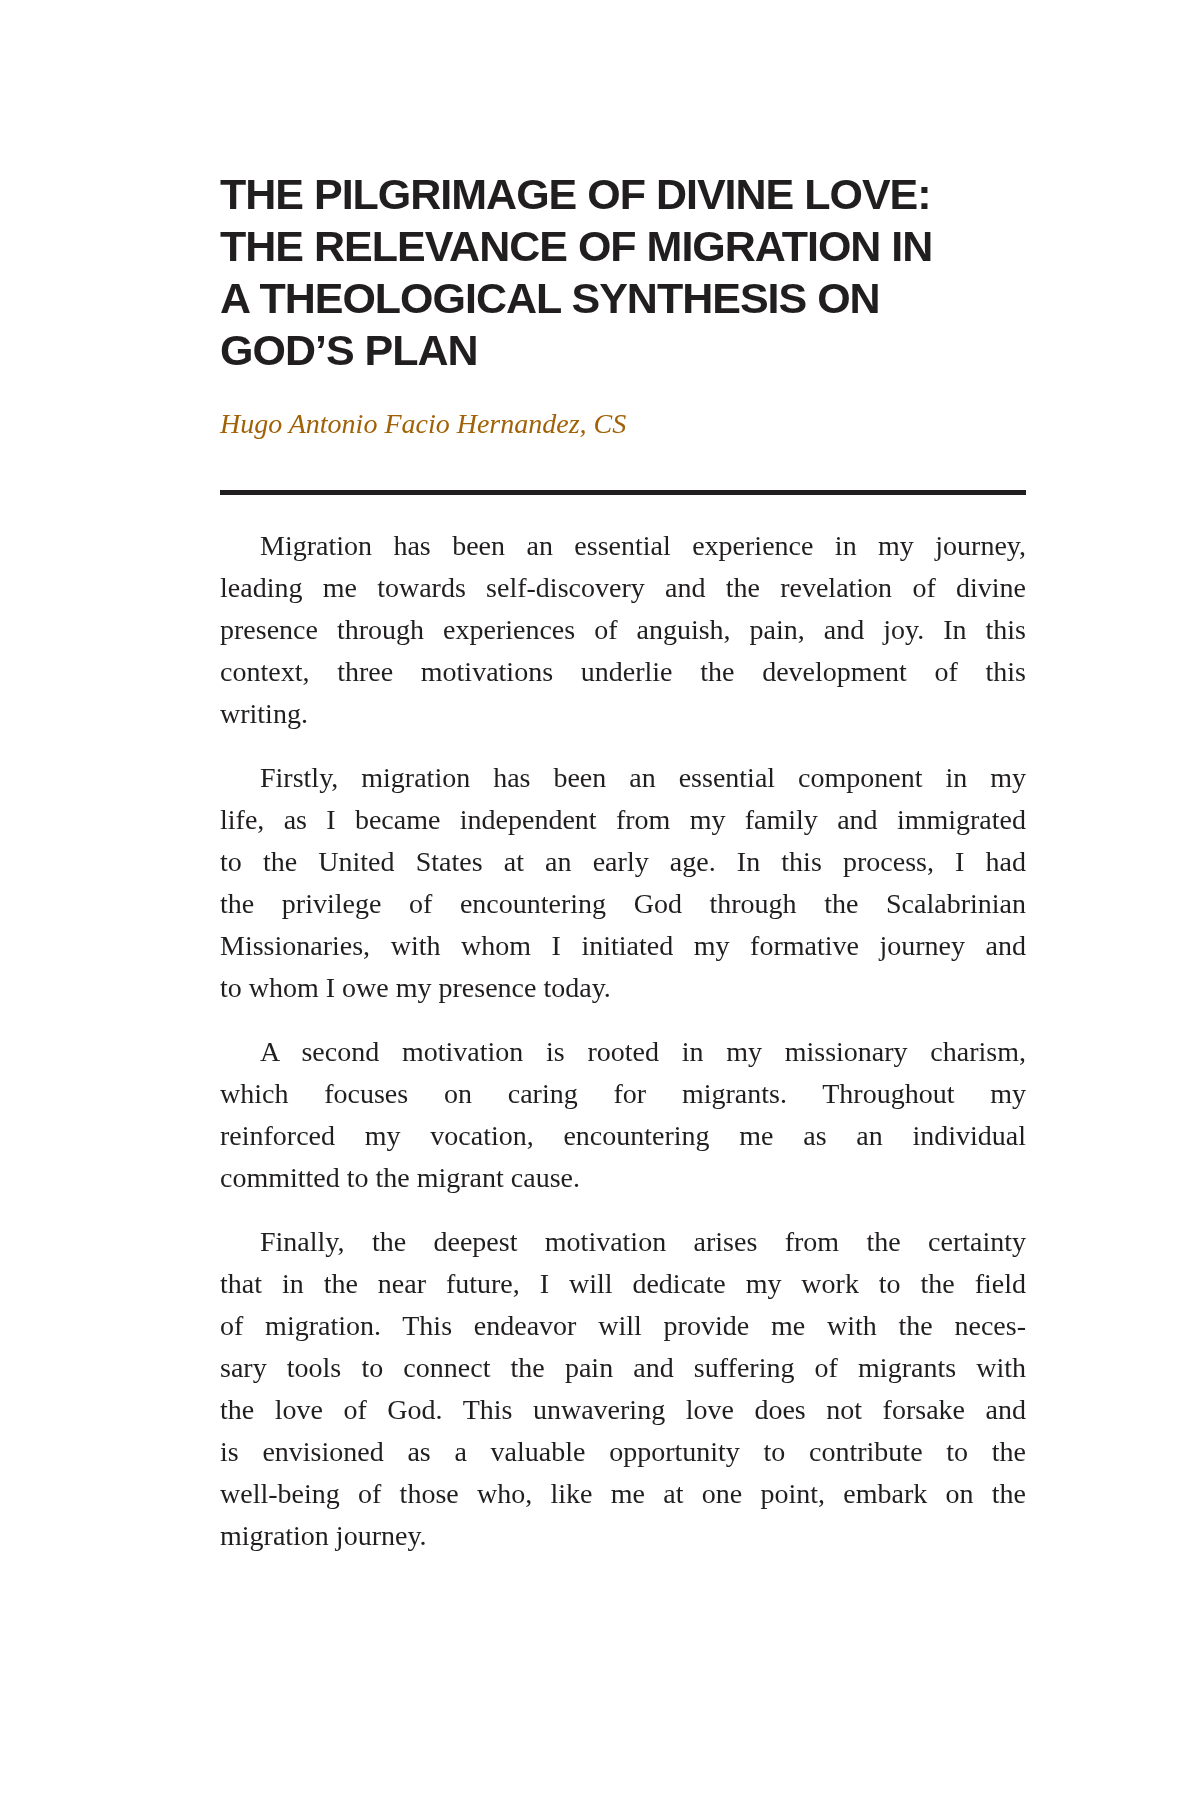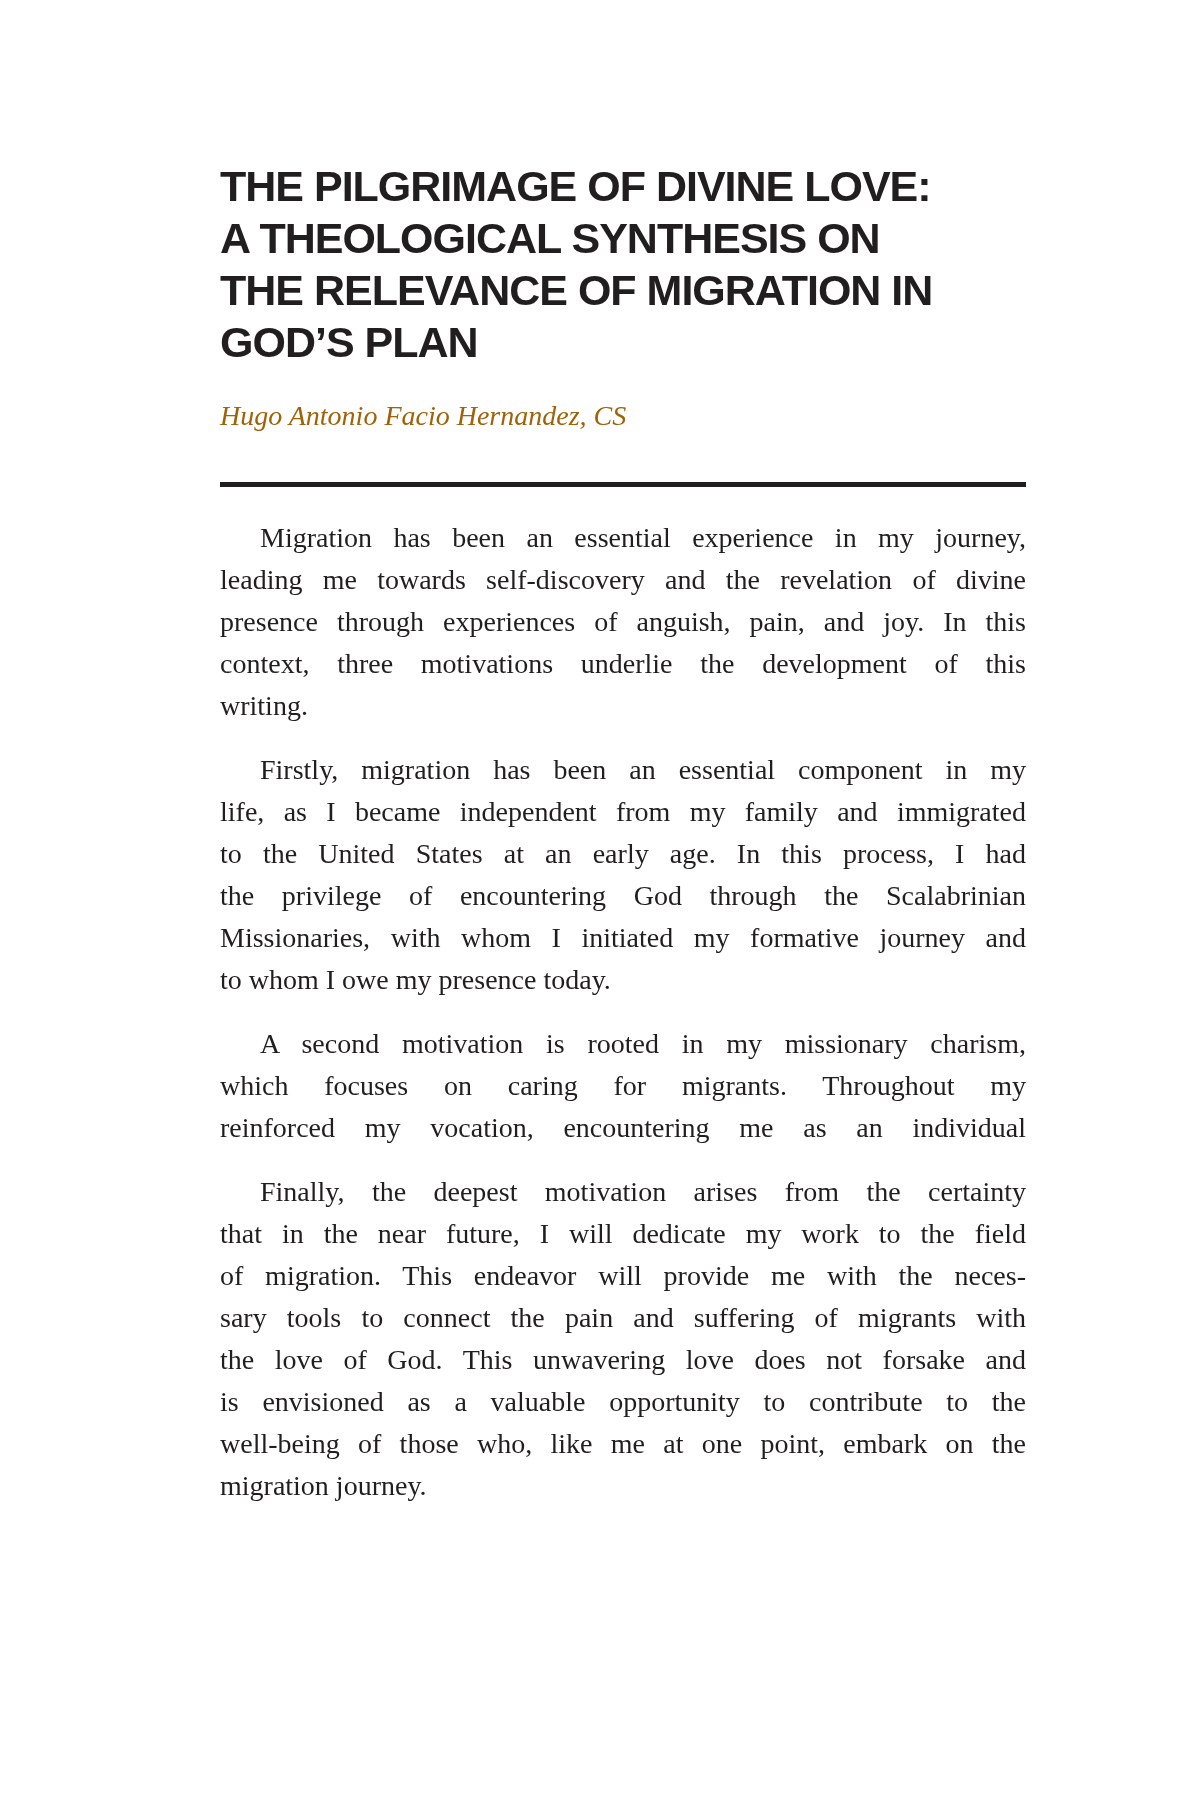--- a/index.html
+++ b/index.html
@@ -13,21 +13,21 @@
   .page {
     position: relative;
     width: 1200px;
     height: 1800px;
     overflow: hidden;
     background: #ffffff;
   }
   .content {
     position: absolute;
     left: 220px;
-    top: 0;
+    top: 8px;
     width: 806px;
   }
   .title {
     margin: 160px 0 0 0;
     font-family: "Liberation Sans", sans-serif;
     font-weight: bold;
     font-size: 43px;
     line-height: 52px;
     letter-spacing: -1px;
     color: #211e1f;
@@ -71,22 +71,22 @@
   }
 </style>
 </head>
 <body>
 
 <div class="page">
   <div class="content">
     <header>
       <h1 class="title">
         <span class="title-line">THE PILGRIMAGE OF DIVINE LOVE:</span>
+        <span class="title-line">THE RELEVANCE OF MIGRATION IN</span>
         <span class="title-line">A THEOLOGICAL SYNTHESIS ON</span>
-        <span class="title-line">THE RELEVANCE OF MIGRATION IN</span>
         <span class="title-line">GOD’S PLAN</span>
       </h1>
       <div class="author">Hugo Antonio Facio Hernandez, CS</div>
       <hr class="rule">
     </header>
     <main class="body-text">
         <p class="para">
           <span class="line">Migration has been an essential experience in my journey,</span>
           <span class="line">leading me towards self-discovery and the revelation of divine</span>
           <span class="line">presence through experiences of anguish, pain, and joy. In this</span>
@@ -98,20 +98,21 @@
           <span class="line">life, as I became independent from my family and immigrated</span>
           <span class="line">to the United States at an early age. In this process, I had</span>
           <span class="line">the privilege of encountering God through the Scalabrinian</span>
           <span class="line">Missionaries, with whom I initiated my formative journey and</span>
           <span class="line last">to whom I owe my presence today.</span>
         </p>
         <p class="para">
           <span class="line">A second motivation is rooted in my missionary charism,</span>
           <span class="line">which focuses on caring for migrants. Throughout my</span>
           <span class="line">reinforced my vocation, encountering me as an individual</span>
+          <span class="line last">committed to the migrant cause.</span>
         </p>
         <p class="para">
           <span class="line">Finally, the deepest motivation arises from the certainty</span>
           <span class="line">that in the near future, I will dedicate my work to the field</span>
           <span class="line">of migration. This endeavor will provide me with the neces-</span>
           <span class="line">sary tools to connect the pain and suffering of migrants with</span>
           <span class="line">the love of God. This unwavering love does not forsake and</span>
           <span class="line">is envisioned as a valuable opportunity to contribute to the</span>
           <span class="line">well-being of those who, like me at one point, embark on the</span>
           <span class="line last">migration journey.</span>

